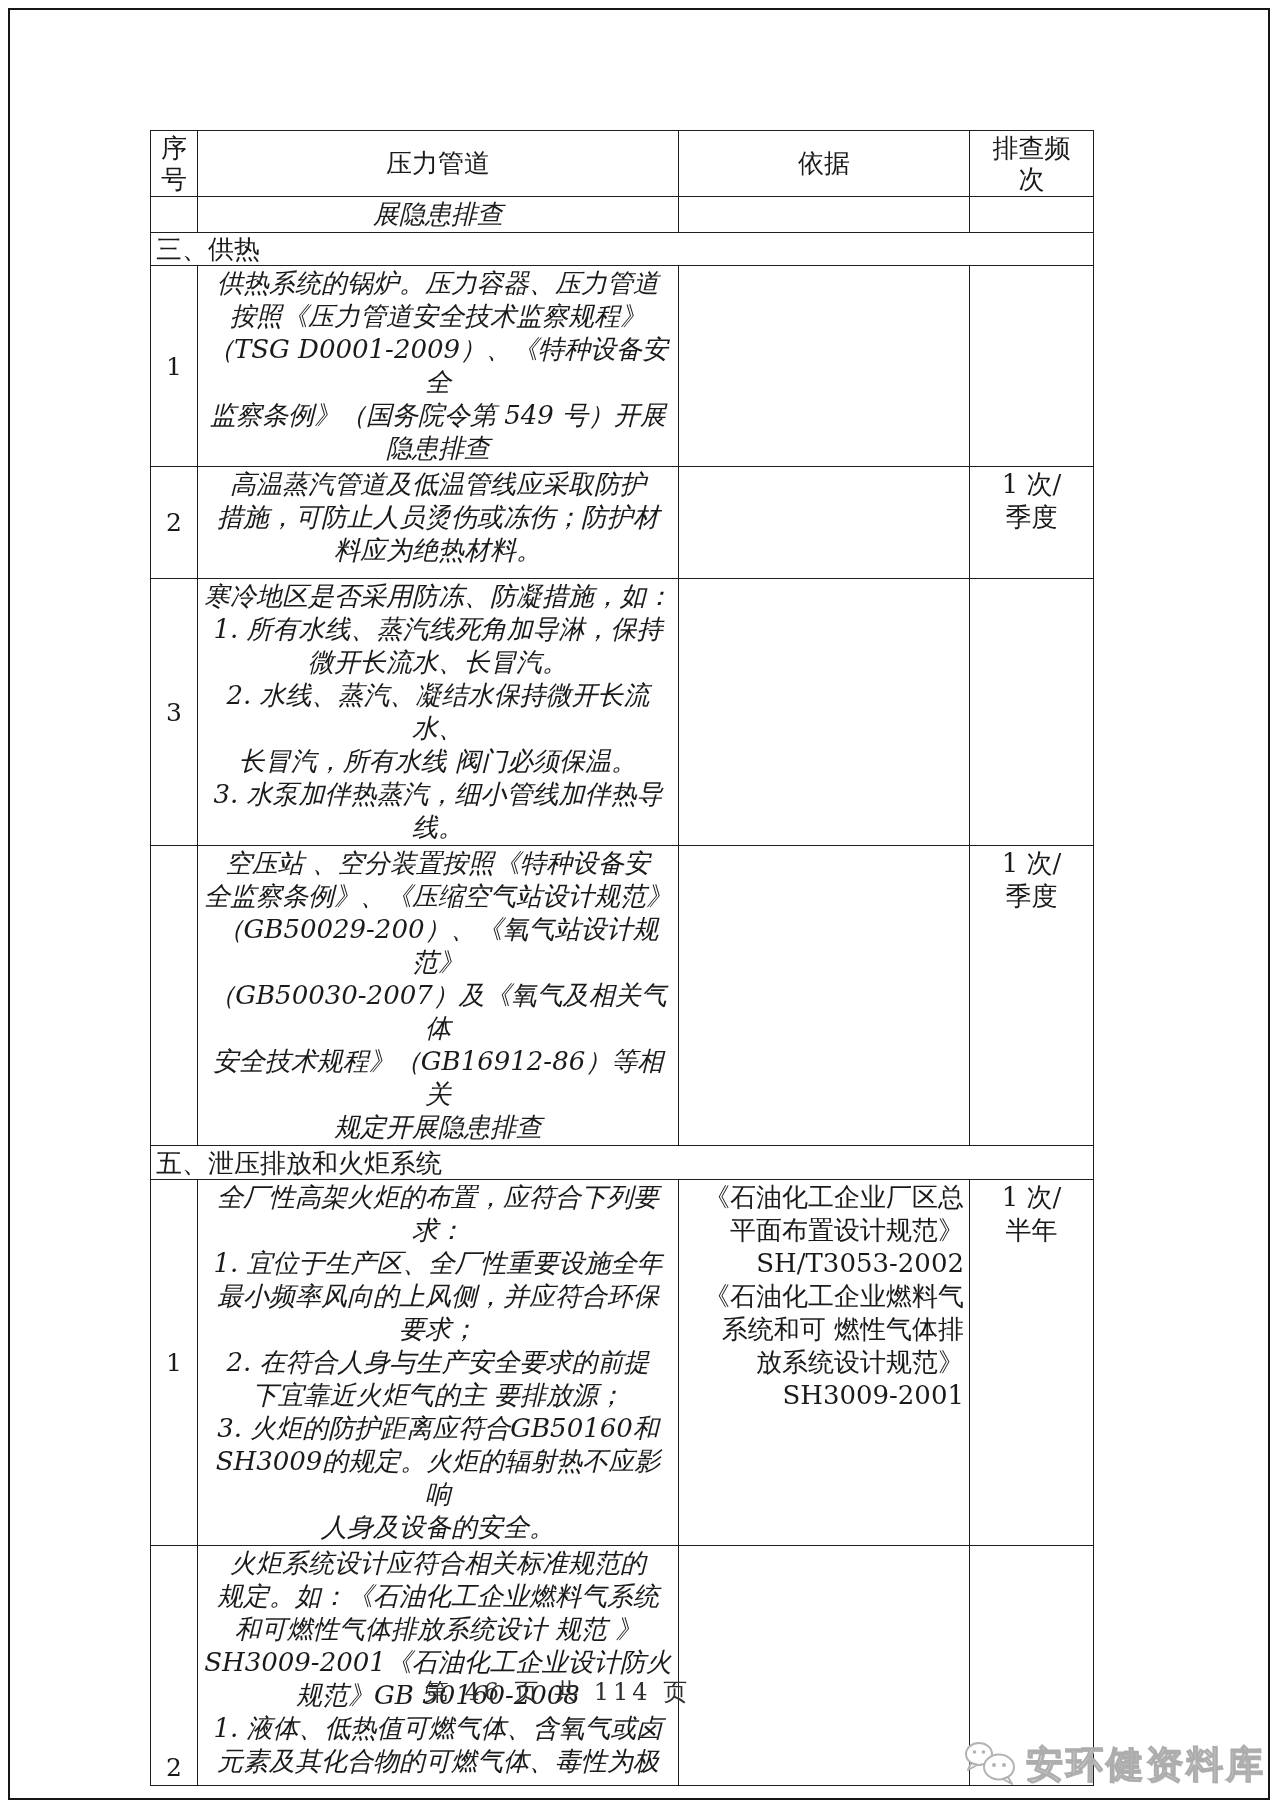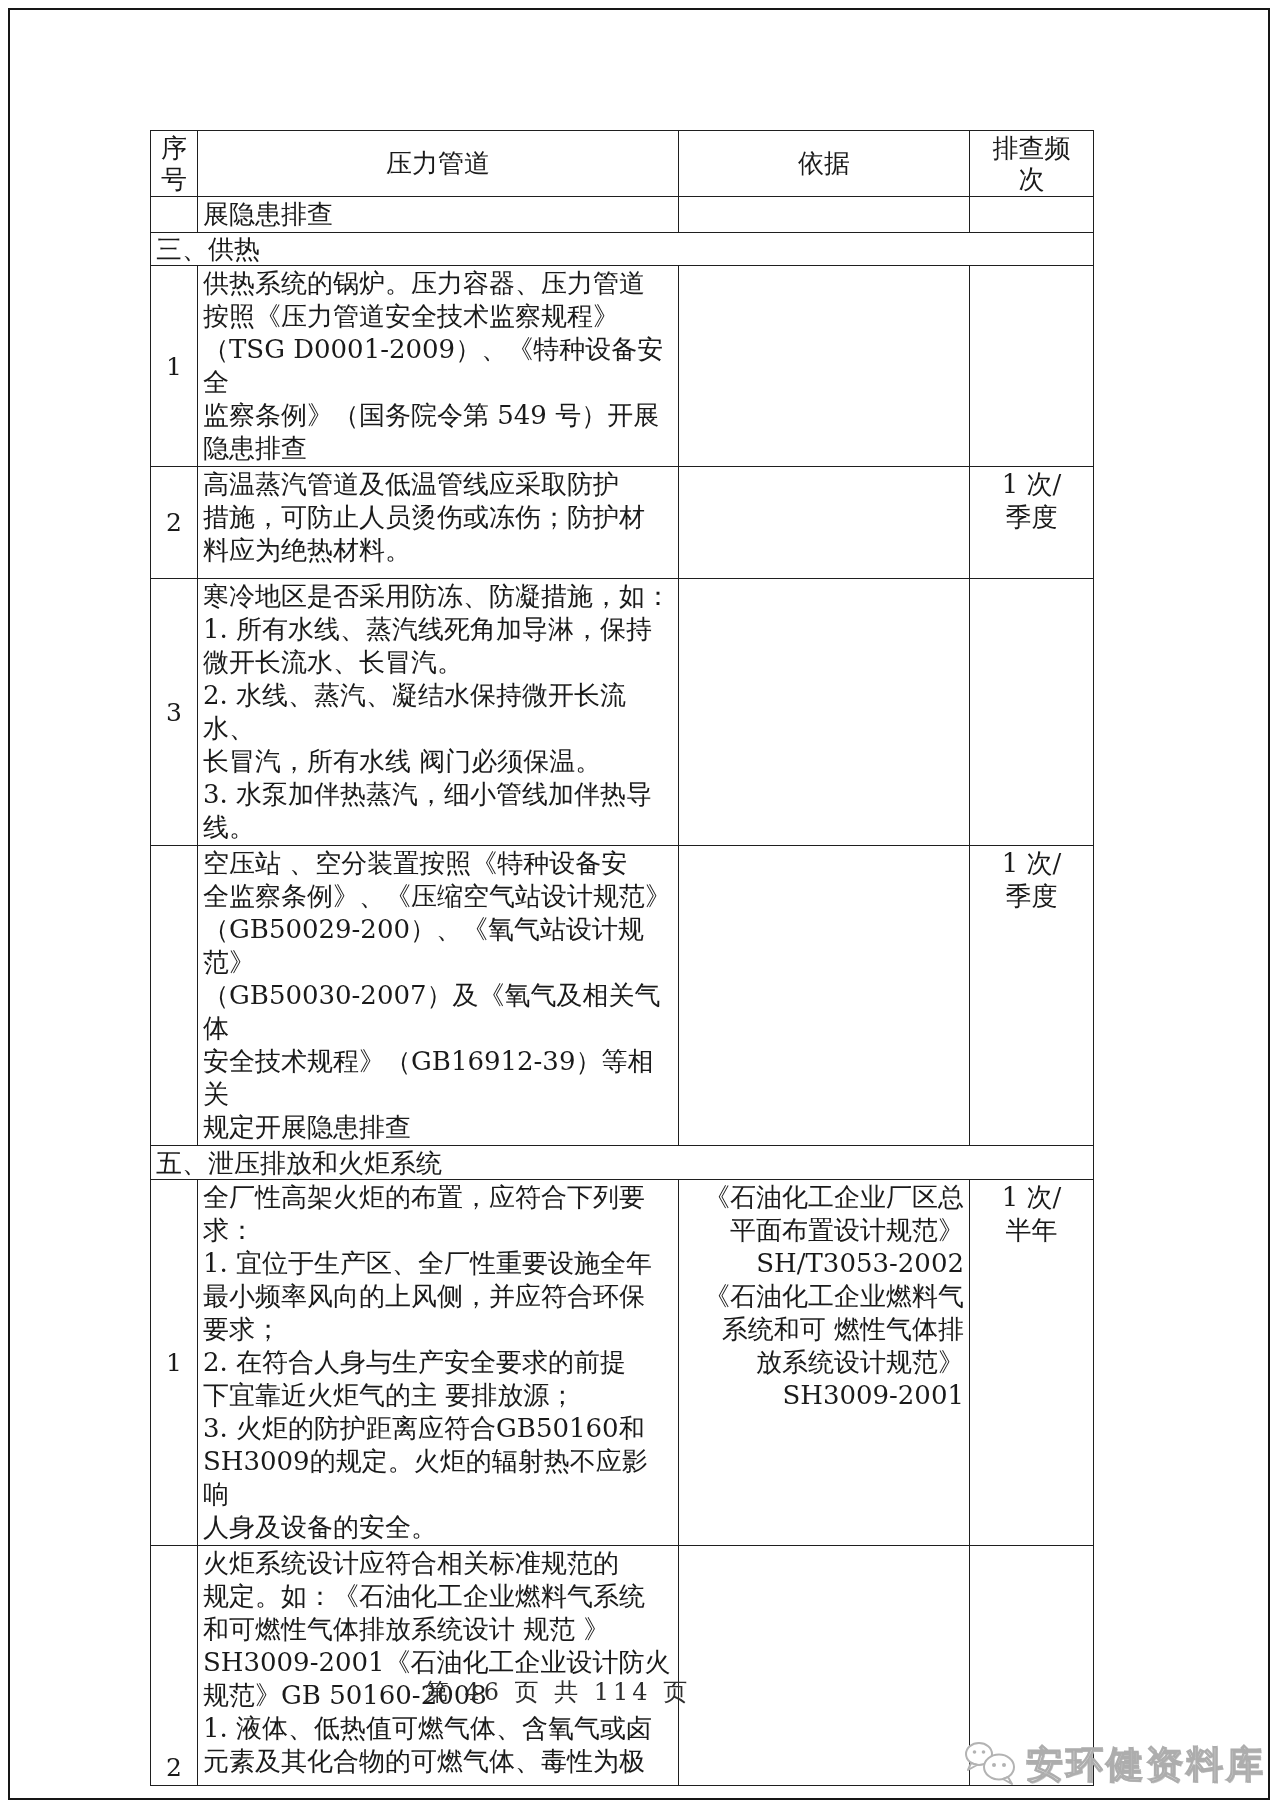--- a/index.html
+++ b/index.html
@@ -26,21 +26,21 @@
     font-weight:normal;
   }
   th.hdr{
     font-weight:bold;text-align:center;vertical-align:middle;
     line-height:31px;padding:2px 2px;
   }
   td.num{
     text-align:center;vertical-align:middle;font-size:25px;padding:0 1px;
   }
   td.num-low{vertical-align:bottom;padding-bottom:18px;}
-  td.content{vertical-align:top;text-align:left;padding:2px 6px 2px 8px;}
+  td.content{vertical-align:top;text-align:center;padding:2px 6px 2px 8px;font-style:italic;}
   td.basis{vertical-align:top;text-align:right;padding:2px 4px 2px 6px;}
   td.freq{vertical-align:top;text-align:center;padding:2px 4px 2px 8px;}
   td.section{
     font-weight:bold;text-align:left;vertical-align:middle;
     padding:0 4px 0 6px;line-height:30px;margin-top:43px;
   }
   .footer{
     position:absolute;left:0;top:1676px;width:1116px;
     text-align:center;font-size:24px;color:#2e2e2e;letter-spacing:4px;
   }
@@ -124,21 +124,21 @@
       <td class="freq"></td>
     </tr>
 
 
     <tr style="height:207px">
       <td class="num"></td>
       <td class="content">空压站 、空分装置按照《特种设备安
 全监察条例》、《压缩空气站设计规范》
 （GB50029-200）、《氧气站设计规范》
 （GB50030-2007）及《氧气及相关气体
-安全技术规程》（GB16912-39）等相关
+安全技术规程》（GB16912-86）等相关
 规定开展隐患排查</td>
       <td class="basis"></td>
       <td class="freq">1 次/
 季度</td>
     </tr>
 
     <tr style="height:34px">
       <td class="section" colspan="4">五、泄压排放和火炬系统</td>
     </tr>
 

